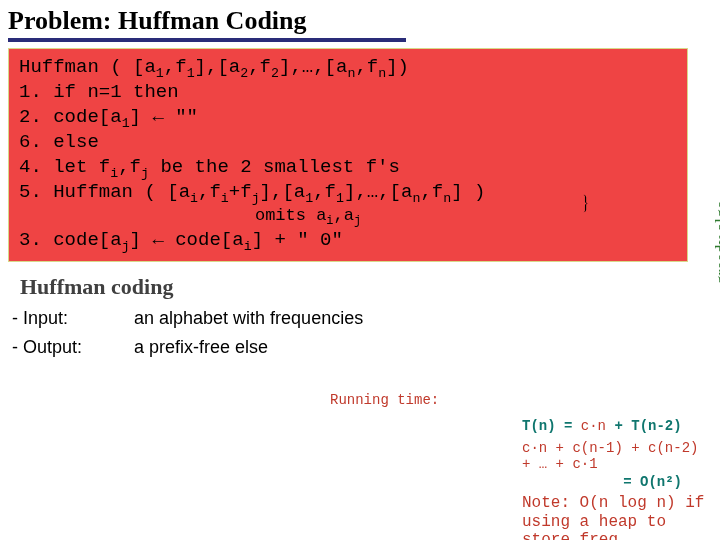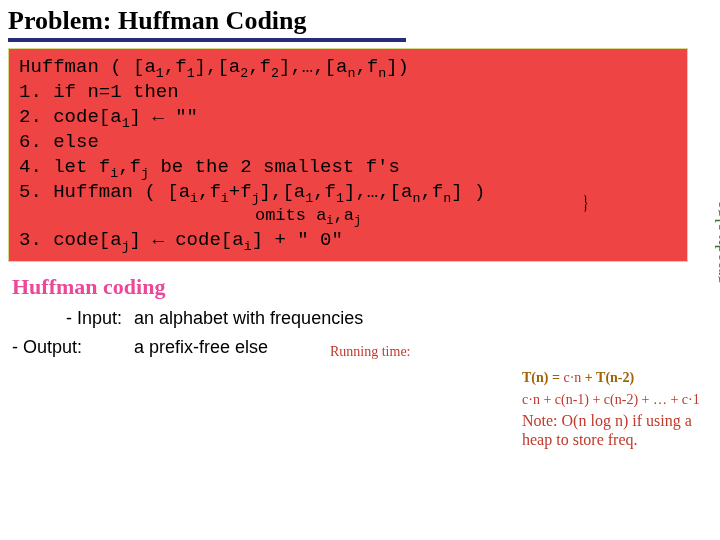--- a/index.html
+++ b/index.html
@@ -60,35 +60,37 @@
     transform: rotate(-90deg);
     transform-origin: right top;
     font-family: "Comic Sans MS", cursive;
     color: #2e7a2e;
     font-size: 18px;
   }
   .section-h {
     font-family: "Comic Sans MS", cursive;
     font-size: 22px;
     font-weight: bold;
-    color: #ec4899;
+    color: #404040;
     padding: 4px 12px;
+    margin-left: 8px;
   }
   .desc-row td {
     vertical-align: top;
     padding: 4px 6px;
     font-size: 18px;
   }
   .hand {
-    font-family: Liberation Serif, serif;
+    font-family: Liberation Mono, monospace;
     color: #c0392b;
     font-size: 14px;
     line-height: 1.15;
+    margin-top: 48px;
   }
-  .hand .k { color: #a16207; font-weight: bold; }
+  .hand .k { color: #0f766e; font-weight: bold; }
   .hand-block {
     position: absolute;
     right: 8px;
     top: 370px;
     width: 190px;
     text-align: left;
   }
   .hand-rt {
     position: absolute;
     left: 330px;
@@ -127,27 +129,28 @@
 
 <div class="sidenote">greedy algo</div>
 
 <div class="section-h">Huffman coding</div>
 
 <div class="hand hand-rt">Running time:</div>
 
 <table style="border-collapse:collapse;margin-left:6px;">
   <tbody>
       <tr class="desc-row">
-    <td style="width:110px;text-align:right;">- Input:</td>
+    <td style="width:110px;">- Input:</td>
     <td>an alphabet with frequencies</td>
   </tr>
   <tr class="desc-row">
     <td>- Output:</td>
     <td>a prefix-free else</td>
   </tr>
 </tbody>
   </table>
 
 <div class="hand hand-block">
   <div><span class="k">T(n) = </span><span>c·n</span><span class="k"> + T(n-2)</span></div>
   <div style="margin-top:6px;">c·n + c(n-1) + c(n-2) + … + c·1</div>
+  <div class="k" style="text-align:right;padding-right:30px;margin-top:2px;">= O(n²)</div>
   <div style="margin-top:4px;font-size:16px;">Note: O(n log n) if using a heap to store freq.</div>
 </div>
 
 </body></html>

